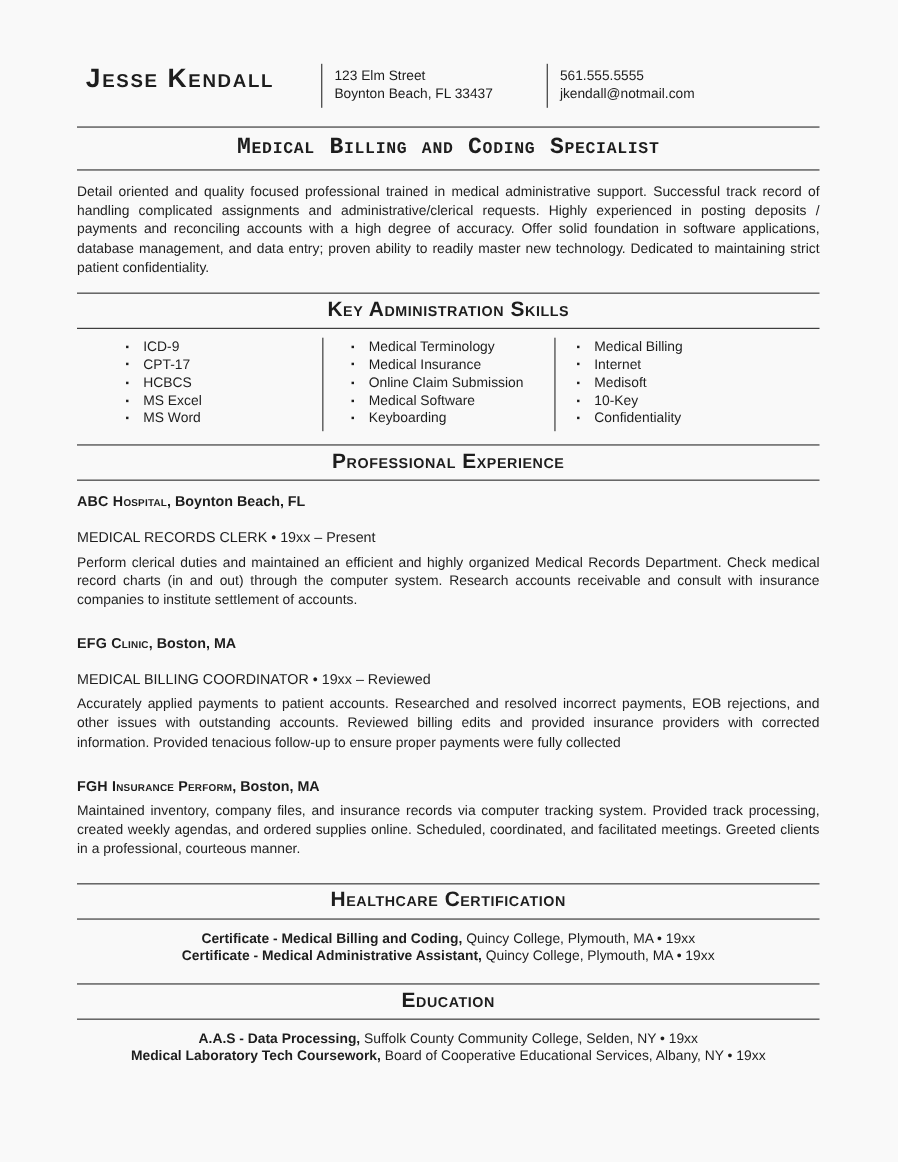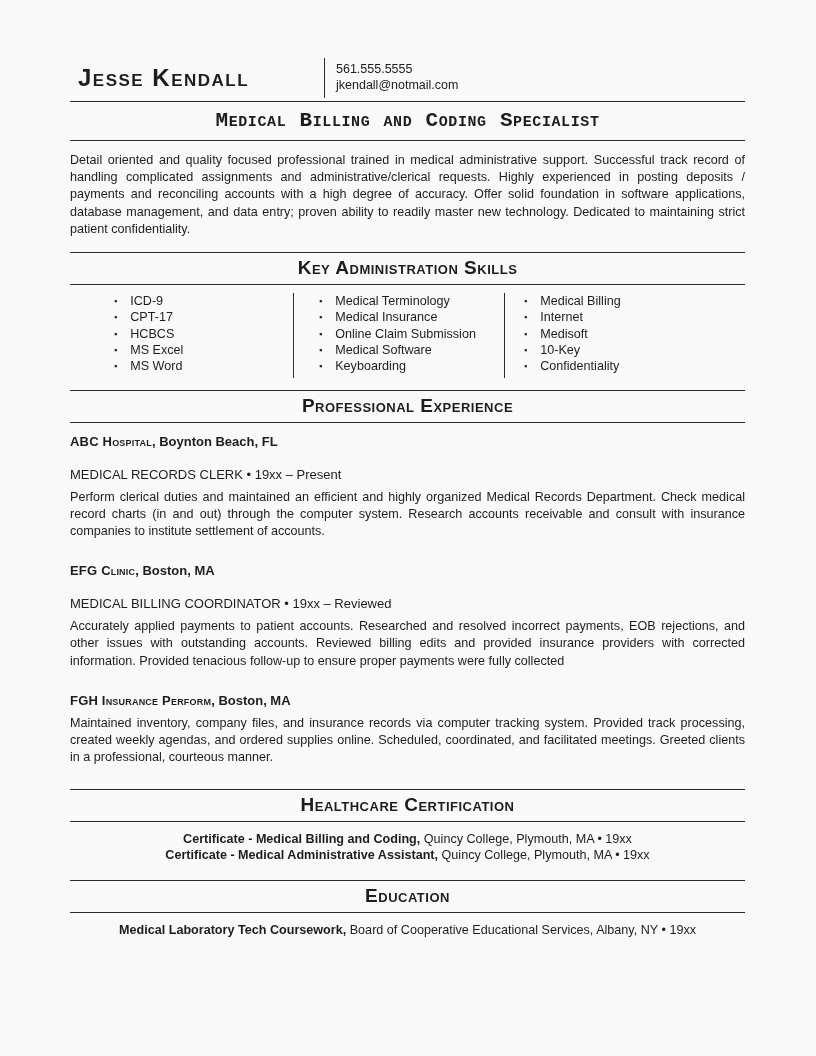--- a/index.html
+++ b/index.html
@@ -6,21 +6,21 @@
   html,body { width:816px; height:1056px; }
   body {
     background:#f9f9f9;
     color:#1d1d1d;
     font-family:"Liberation Sans", sans-serif;
     overflow:hidden;
   }
   .page { width:816px; height:1056px; padding:58px 71px 0 70px; }
 
   
-  .contact-row { display:flex; align-items:center; margin-bottom:3px;gap:32px; }
+  .contact-row { display:flex; align-items:flex-start; margin-bottom:17px; }
   .name-cell { width:222px; display:flex; align-items:center; }
   .person-name {
     font-size:24px; font-weight:bold; font-variant:small-caps;
     letter-spacing:1.5px; padding-left:8px; white-space:nowrap;
   }
   .addr-cell, .phone-cell {
     border-left:1.5px solid #2b2b2b;
     padding:3px 0 5px 11px;
     font-size:12.5px; line-height:16px;
   }
@@ -72,20 +72,24 @@
 </style>
 </head>
 <body>
 
 <div class="page">
 
   <div class="contact-row">
     <div class="name-cell">
       <div class="person-name">Jesse Kendall</div>
     </div>
+    <div class="addr-cell">
+      <div>123 Elm Street</div>
+      <div>Boynton Beach, FL 33437</div>
+    </div>
     <div class="phone-cell">
       <div>561.555.5555</div>
       <div>jkendall@notmail.com</div>
     </div>
   </div>
 
   <div class="rule"></div>
 
   <div class="doc-title">Medical Billing and Coding Specialist</div>
 
@@ -190,16 +194,17 @@
   <div class="section-head">Healthcare Certification</div>
 
   <div class="center-list">
     <div class="center-line"><span class="lead">Certificate - Medical Billing and Coding,</span><span> Quincy College, Plymouth, MA • 19xx</span></div>
     <div class="center-line"><span class="lead">Certificate - Medical Administrative Assistant,</span><span> Quincy College, Plymouth, MA • 19xx</span></div>
   </div>
 
   <div class="section-head">Education</div>
 
   <div class="center-list">
+    <div class="center-line"><span class="lead">A.A.S - Data Processing,</span><span> Suffolk County Community College, Selden, NY • 19xx</span></div>
     <div class="center-line"><span class="lead">Medical Laboratory Tech Coursework,</span><span> Board of Cooperative Educational Services, Albany, NY • 19xx</span></div>
   </div>
 
 </div>
 
 </body></html>

